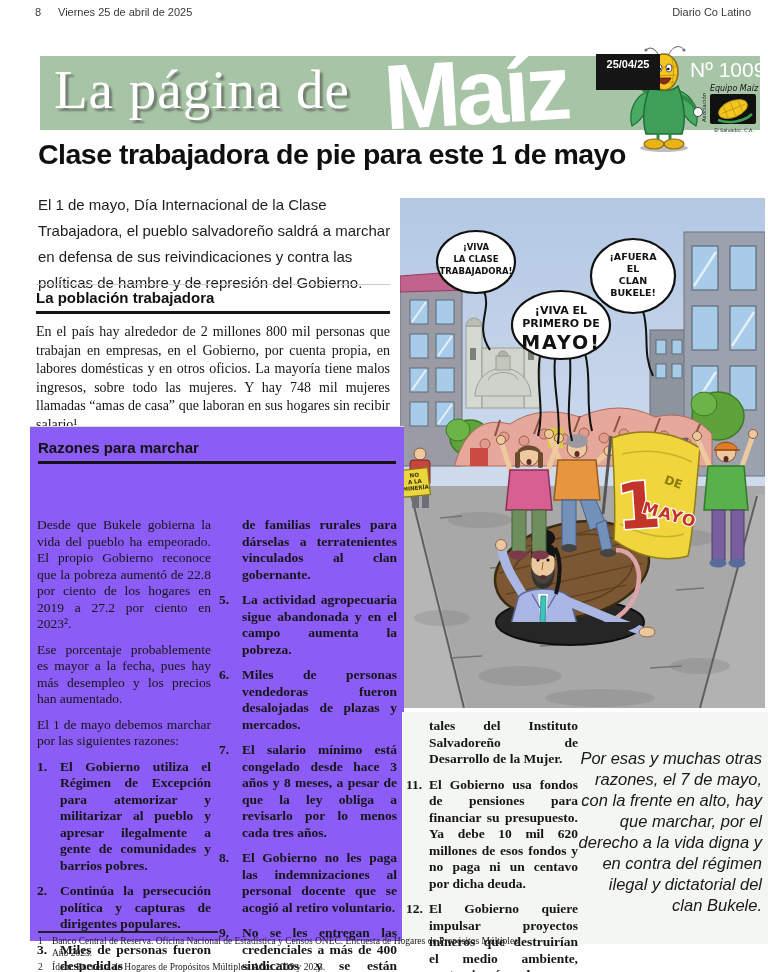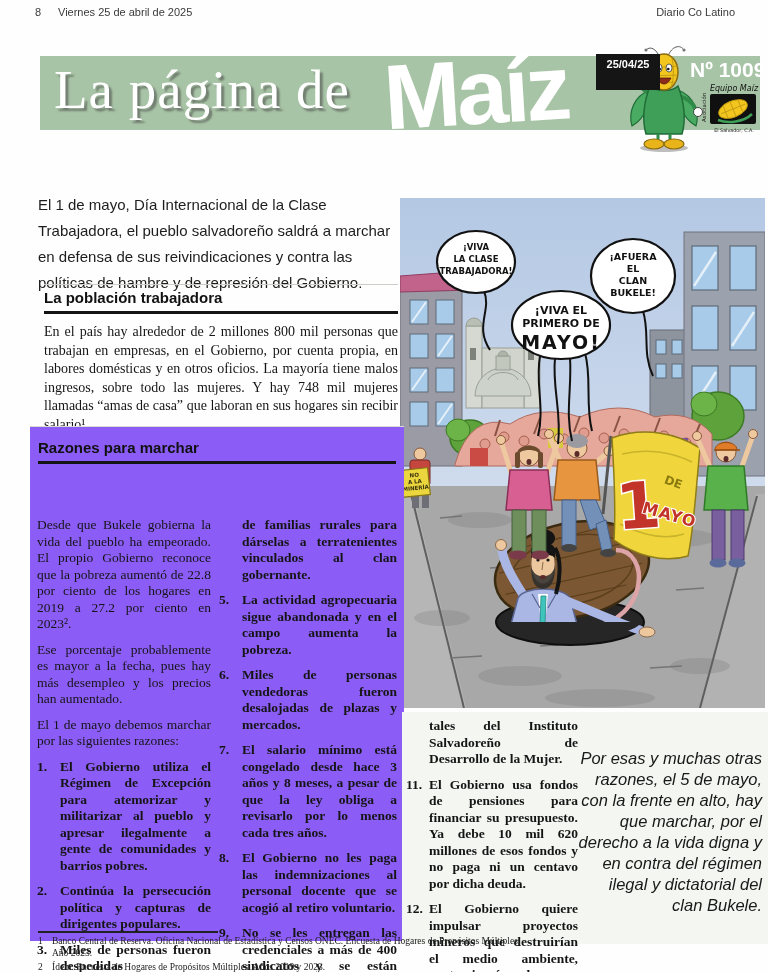--- a/index.html
+++ b/index.html
@@ -2,39 +2,39 @@
 <html><head>
 <meta charset="utf-8">
 <style>
   html,body{margin:0;padding:0;background:#ffffff;}
   .page{position:relative;width:768px;height:972px;background:#fefefe;overflow:hidden;
         font-family:"Liberation Sans",sans-serif;color:#111;}
   
   .topbar{position:absolute;top:4px;left:0;width:768px;height:16px;font-size:11px;color:#3a3a3a;}
   .topbar .pgnum{position:absolute;left:35px;top:2px;}
   .topbar .pgdate{position:absolute;left:58px;top:2px;}
-  .topbar .paper{position:absolute;right:33px;top:2px;text-align:center;}
+  .topbar .paper{position:absolute;right:17px;top:2px;text-align:center;}
   
   .banner{position:absolute;left:40px;top:56px;width:720px;height:74px;background:#a8c4a6;}
   .banner .prefix{position:absolute;left:14px;top:2px;font-family:"Liberation Serif",serif;
       font-size:55px;color:#ffffff;text-shadow:3px 3px 2px rgba(70,70,70,.55);letter-spacing:1px;}
   .banner .main{position:absolute;left:344px;top:-16px;font-size:92px;font-weight:800;
       color:#ffffff;transform:rotate(-3.5deg);letter-spacing:-4px;
       font-family:"Liberation Sans",sans-serif;}
   .datebox{position:absolute;left:596px;top:54px;width:64px;height:36px;background:#151515;
       color:#fff;font-size:11px;font-weight:bold;text-align:center;line-height:20px;z-index:6;}
-  .issue{position:absolute;left:690px;top:58px;font-size:21px;font-weight:700;color:#fff;z-index:6;}
+  .issue{position:absolute;left:690px;top:58px;font-size:21px;font-weight:400;color:#fff;z-index:6;}
   .mascot{position:absolute;left:616px;top:42px;z-index:5;}
   .eqlogo{position:absolute;left:698px;top:82px;z-index:6;}
   
   .headline{position:absolute;left:38px;top:138px;width:700px;font-size:28.5px;font-weight:800;
       letter-spacing:-.5px;color:#0f0f0f;}
   .intro{position:absolute;left:38px;top:192px;width:358px;font-size:15px;line-height:26px;color:#1d1d1d;}
   
-  .poblacion{position:absolute;left:44px;top:284px;width:354px;}
+  .poblacion{position:absolute;left:36px;top:284px;width:354px;}
   .sec-head{font-size:15px;font-weight:bold;color:#111;padding-top:4px;border-top:1px solid #c9cfc6;}
   .thickrule{height:3px;background:#141414;margin-top:5px;}
   .serifp{font-family:"Liberation Serif",serif;font-size:14px;line-height:18.5px;text-align:justify;
       margin-top:9px;color:#151515;}
   
   .razones{position:absolute;left:30px;top:426px;width:374px;height:514px;background:#8b5cf6;
       border-top:1px solid #d8ddd4;}
   .razones .sec-head{margin:8px 8px 0 8px;border-top:none;}
   .razones .thickrule{margin:5px 8px 0 8px;}
   .col{position:absolute;top:90px;font-family:"Liberation Serif",serif;font-size:13.5px;
@@ -109,20 +109,21 @@
     <text x="8" y="40" font-size="5.5" fill="#222" transform="rotate(-90 8 40)">Asociación</text>
     <rect x="12" y="12" width="46" height="30" rx="2" fill="#101010"></rect>
     <g transform="rotate(-22 35 27)">
       <ellipse cx="35" cy="27" rx="15" ry="8" fill="#f2c51f" stroke="#caa20f" stroke-width="1"></ellipse>
       <path d="M22,27 L48,27 M27,21 L27,33 M35,19.5 L35,34.5 M43,21 L43,33" stroke="#b8930f" stroke-width="0.7"></path>
     </g>
     <path d="M20,38 C30,42 46,40 54,32" stroke="#3f9e58" stroke-width="2.5" fill="none"></path>
     <text x="36" y="50" font-size="4.8" text-anchor="middle" fill="#222">El Salvador, C.A.</text>
   </svg>
 
+  <div class="headline">Clase trabajadora de pie para este 1 de mayo</div>
 
   <div class="intro">El 1 de mayo, Día Internacional de la Clase Trabajadora, el pueblo salvadoreño saldrá a marchar en defensa de sus reivindicaciones y contra las políticas de hambre y de represión del Gobierno.</div>
 
   <svg class="cartoon" width="365" height="510" viewBox="0 0 365 510">
     <defs>
       <linearGradient id="sky" x1="0" y1="0" x2="0" y2="1">
         <stop offset="0" stop-color="#b4c8e4"></stop>
           <stop offset="1" stop-color="#e3eaf4"></stop>
       </linearGradient>
     </defs>
@@ -444,21 +445,21 @@
         <div class="block" data-kind="item">
           <span class="num">11.</span>
           <span class="txt">El Gobierno usa fondos de pensiones para financiar su presupuesto. Ya debe 10 mil 620 millones de esos fondos y no paga ni un centavo por dicha deuda.</span>
         </div>
 
         <div class="block" data-kind="item">
           <span class="num">12.</span>
           <span class="txt">El Gobierno quiere impulsar proyectos mineros que destruirían el medio ambiente, contaminarían el agua y afectarían la producción de alimentos.</span>
         </div>
       </div>
-    <div class="conclusion">Por esas y muchas otras razones, el 5 de mayo, con la frente en alto, hay que marchar, por el derecho a la vida digna y en contra del régimen ilegal y dictatorial del clan Bukele.</div>
+    <div class="conclusion">Por esas y muchas otras razones, el 7 de mayo, con la frente en alto, hay que marchar, por el derecho a la vida digna y en contra del régimen ilegal y dictatorial del clan Bukele.</div>
   </div>
 
   <div class="footnotes">
     <div class="fnrule"></div>
     <div>
 
         <div class="fn">
           <span class="num">1</span>
           <span>Banco Central de Reserva. Oficina Nacional de Estadística y Censos ONEC. Encuesta de Hogares de Propósitos Múltiples. Año 2023.</span>
         </div>

